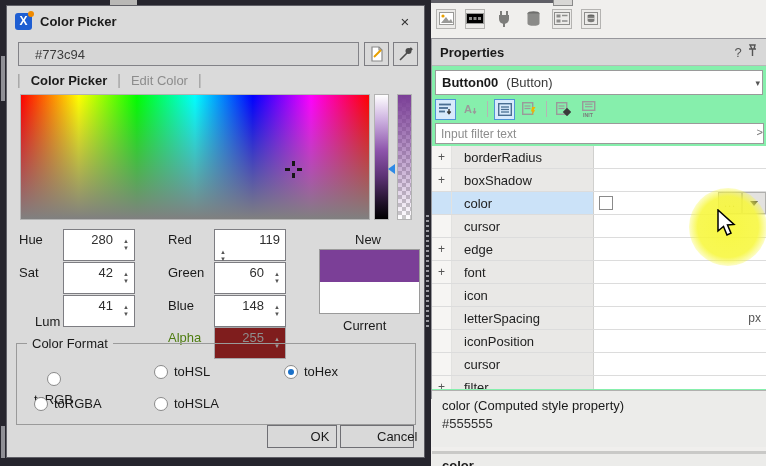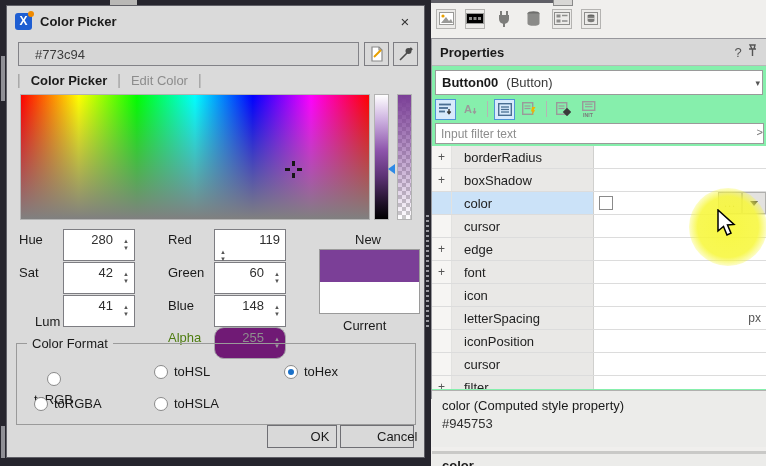--- a/index.html
+++ b/index.html
@@ -54,21 +54,21 @@
       linear-gradient(to bottom, rgba(123,63,151,1), rgba(123,63,151,0)),
       linear-gradient(45deg,#c9c9c9 25%,transparent 25%,transparent 75%,#c9c9c9 75%),
       linear-gradient(45deg,#c9c9c9 25%,#fff 25%,#fff 75%,#c9c9c9 75%);
     background-size:100% 100%, 8px 8px, 8px 8px; background-position:0 0, 0 0, 4px 4px; }
 
   .num-label { position:absolute; font-size:13px; color:#1a1a1a; line-height:22px; }
   .spin { position:absolute; width:72px; height:32px; background:#fff; border:1px solid #7d7d82; display:flex; }
   .spin .val { flex:1; font-size:13px; color:#2e2e2e; text-align:right; line-height:20px; padding-right:5px; }
   .spin .arrows { width:16px; display:flex; flex-direction:column; align-items:center; justify-content:center; gap:2px; }
   .spin .arrows span { font-size:6px; color:#555; line-height:5px; }
-  .spin.disabled { background:#701a75; border-color:#a5a5a8;border-radius:10px; }
+  .spin.disabled { background:#7f1d1d; border-color:#a5a5a8; }
   .spin.disabled .val { color:#8e8e8e; }
   .spin.disabled .arrows span { color:#9c9c9c; }
 
   .swatch-label { position:absolute; font-size:13px; color:#1a1a1a; }
   .swatch { position:absolute; left:312px; top:243px; width:101px; height:65px; border:1px solid #9a9a9a; }
   .swatch .new { height:50%; } .swatch .cur { height:50%; background:#fff; }
 
   .cf-group { position:absolute; left:9px; top:337px; width:400px; height:82px; border:1px solid #9a9a9a; }
   .cf-legend { position:absolute; left:10px; top:-8px; background:#dadada; padding:0 5px; font-size:13px; color:#1a1a1a; }
   .radio { position:absolute; display:flex; align-items:center; gap:6px; font-size:13px; color:#1a1a1a; cursor:default; }
@@ -468,21 +468,21 @@
       </div>
       <div class="grow">
         <div class="gexp">+</div>
         <div class="gname">filter</div>
         <div class="gval"></div>
       </div>
     </div>
 
     <div class="pdesc">
       <div class="dt">color (Computed style property)</div>
-      <div class="dv">#945753</div>
+      <div class="dv">#555555</div>
     </div>
 
     <div class="psect">color</div>
   </div>
 </div>
 
 <div class="abs yellow-hl"></div>
 <div class="abs cursor">
   <svg width="22" height="28" viewBox="0 0 22 28">
     <polygon points="2,1 2,22 7.5,17.5 11,26 15,24.2 11.5,16 18,15.5" fill="#ffffff" stroke="#000" stroke-width="1.5"></polygon>

